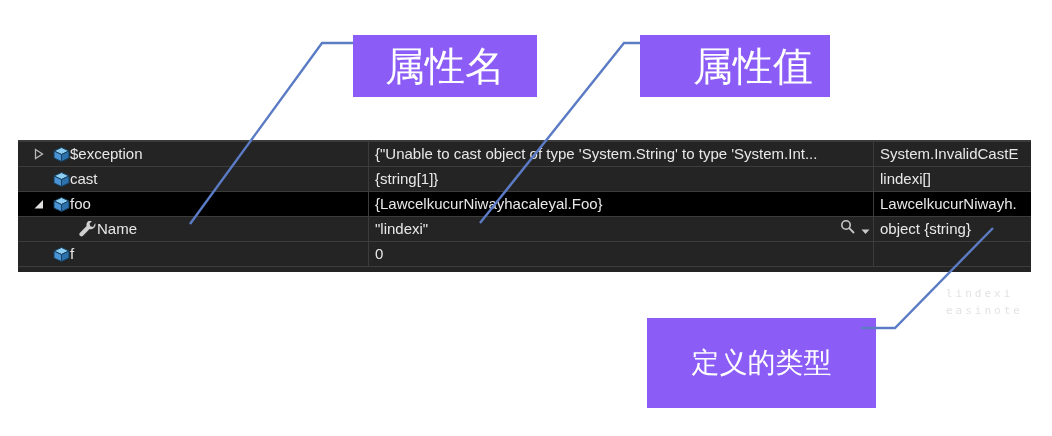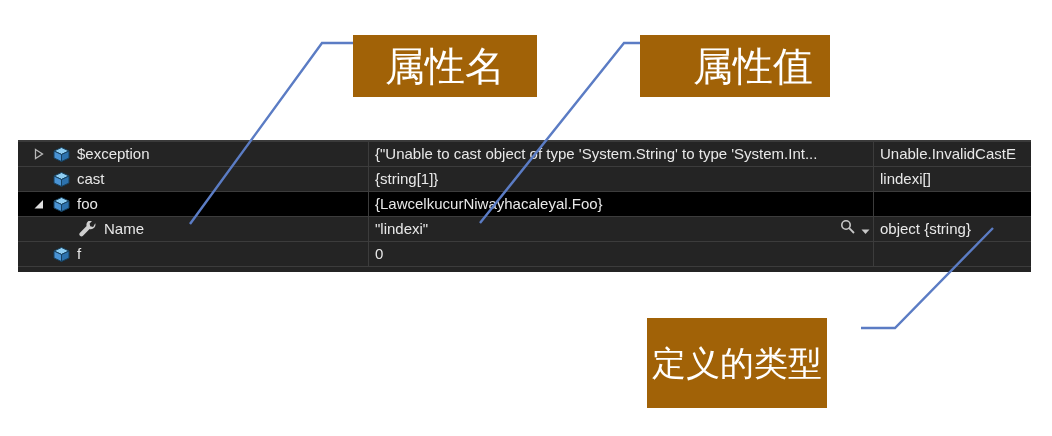--- a/index.html
+++ b/index.html
@@ -1,27 +1,27 @@
 <!DOCTYPE html>
 <html><head>
 <meta charset="utf-8">
 <style>
   * { margin:0; padding:0; box-sizing:border-box; }
   body { background:#ffffff; font-family:"Liberation Sans", sans-serif; }
   .canvas { position:relative; width:1052px; height:436px; background:#ffffff; overflow:hidden; }
 
   
   .callout-box {
-    position:absolute; background:#a16207; color:#ffffff;
+    position:absolute; background:#8b5cf6; color:#ffffff;
     display:flex; align-items:center; justify-content:center;
     font-family:"Liberation Sans", sans-serif;
   }
   #box-prop-name  { left:353px; top:35px; width:184px; height:62px; font-size:40px; }
   #box-prop-value { left:640px; top:35px; width:190px; height:62px; font-size:40px;padding-left:36px; }
-  #box-type-note  { left:647px; top:318px; width:180px; height:90px; font-size:34px;
+  #box-type-note  { left:647px; top:318px; width:229px; height:90px; font-size:28px;
                     flex-direction:column; line-height:44px; }
 
   
   #connector-svg { position:absolute; left:0; top:0; width:1052px; height:436px; pointer-events:none; z-index:5; }
 
   
   .watermark {
     position:absolute; left:946px; top:285px; color:#e3e3e3;
     font-family:"DejaVu Sans Mono", monospace; font-size:11px;
     letter-spacing:3px; line-height:17px; white-space:nowrap;
@@ -40,21 +40,21 @@
   .cell { overflow:hidden; white-space:nowrap; }
   .cell-name  { width:351px; display:flex; align-items:center; border-right:1px solid #3c3c3c; }
   .cell-value { width:505px; padding-left:6px; border-right:1px solid #3c3c3c; position:relative; }
   .cell-type  { flex:1; padding-left:6px; }
 
   .expander-slot { width:12px; height:12px; margin-left:15px; flex:0 0 auto; }
   .expander-slot svg { display:block; }
   .tree-icon { width:17px; height:15px; margin-left:8px; flex:0 0 auto; }
   .tree-icon svg { display:block; }
   .wrench-slot { width:19px; height:17px; margin-left:60px; flex:0 0 auto; }
-  .name-label { margin-left:7px; }
+  .name-label { }
 
   .mag-group { position:absolute; right:3px; top:0; height:25px; display:flex; align-items:center; gap:5px; }
 </style>
 </head>
 <body>
 
 <div class="canvas">
 
   <div class="debug-table">
 
@@ -68,21 +68,21 @@
         <span class="tree-icon">
           <svg width="17" height="15" viewBox="0 0 17 15">
             <polygon points="8.5,0.5 16,4 8.5,7.5 1,4" fill="#8ecdf2" stroke="#17415f" stroke-width="1"></polygon>
             <polygon points="1,4 8.5,7.5 8.5,14.5 1,11" fill="#4a93d4" stroke="#17415f" stroke-width="1"></polygon>
             <polygon points="16,4 8.5,7.5 8.5,14.5 16,11" fill="#2d72ad" stroke="#17415f" stroke-width="1"></polygon>
           </svg>
         </span>
         <span class="name-label">$exception</span>
       </div>
       <div class="cell cell-value">{"Unable to cast object of type 'System.String' to type 'System.Int...</div>
-      <div class="cell cell-type">Unable.InvalidCastE</div>
+      <div class="cell cell-type">System.InvalidCastE</div>
     </div>
 
     <div class="trow">
       <div class="cell cell-name">
         <span class="expander-slot"></span>
         <span class="tree-icon">
           <svg width="17" height="15" viewBox="0 0 17 15">
             <polygon points="8.5,0.5 16,4 8.5,7.5 1,4" fill="#8ecdf2" stroke="#17415f" stroke-width="1"></polygon>
             <polygon points="1,4 8.5,7.5 8.5,14.5 1,11" fill="#4a93d4" stroke="#17415f" stroke-width="1"></polygon>
             <polygon points="16,4 8.5,7.5 8.5,14.5 16,11" fill="#2d72ad" stroke="#17415f" stroke-width="1"></polygon>
@@ -104,20 +104,21 @@
         <span class="tree-icon">
           <svg width="17" height="15" viewBox="0 0 17 15">
             <polygon points="8.5,0.5 16,4 8.5,7.5 1,4" fill="#8ecdf2" stroke="#17415f" stroke-width="1"></polygon>
             <polygon points="1,4 8.5,7.5 8.5,14.5 1,11" fill="#4a93d4" stroke="#17415f" stroke-width="1"></polygon>
             <polygon points="16,4 8.5,7.5 8.5,14.5 16,11" fill="#2d72ad" stroke="#17415f" stroke-width="1"></polygon>
           </svg>
         </span>
         <span class="name-label">foo</span>
       </div>
       <div class="cell cell-value">{LawcelkucurNiwayhacaleyal.Foo}</div>
+      <div class="cell cell-type">LawcelkucurNiwayh.</div>
     </div>
 
     <div class="trow">
       <div class="cell cell-name">
         <span class="wrench-slot">
           <svg width="19" height="17" viewBox="0 0 19 17">
             <path d="M17.2 2.2 a4.6 4.6 0 0 1 -5.6 5.9 L5.0 14.7 a2.1 2.1 0 0 1 -3.0 -3.0 L8.6 5.1 a4.6 4.6 0 0 1 5.9 -5.6 L11.6 2.4 l0.6 2.9 2.9 0.6 Z" fill="#cfcfcf"></path>
           </svg>
         </span>
         <span class="name-label">Name</span>
@@ -167,14 +168,18 @@
   <div class="callout-box" id="box-prop-name">
     <span>属性名</span>
   </div>
   <div class="callout-box" id="box-prop-value">
     <span>属性值</span>
   </div>
   <div class="callout-box" id="box-type-note">
     <span>定义的类型</span>
   </div>
 
+  <div class="watermark">
+    <div>lindexi</div>
+    <div>easinote</div>
+  </div>
 
 </div>
 
 </body></html>

